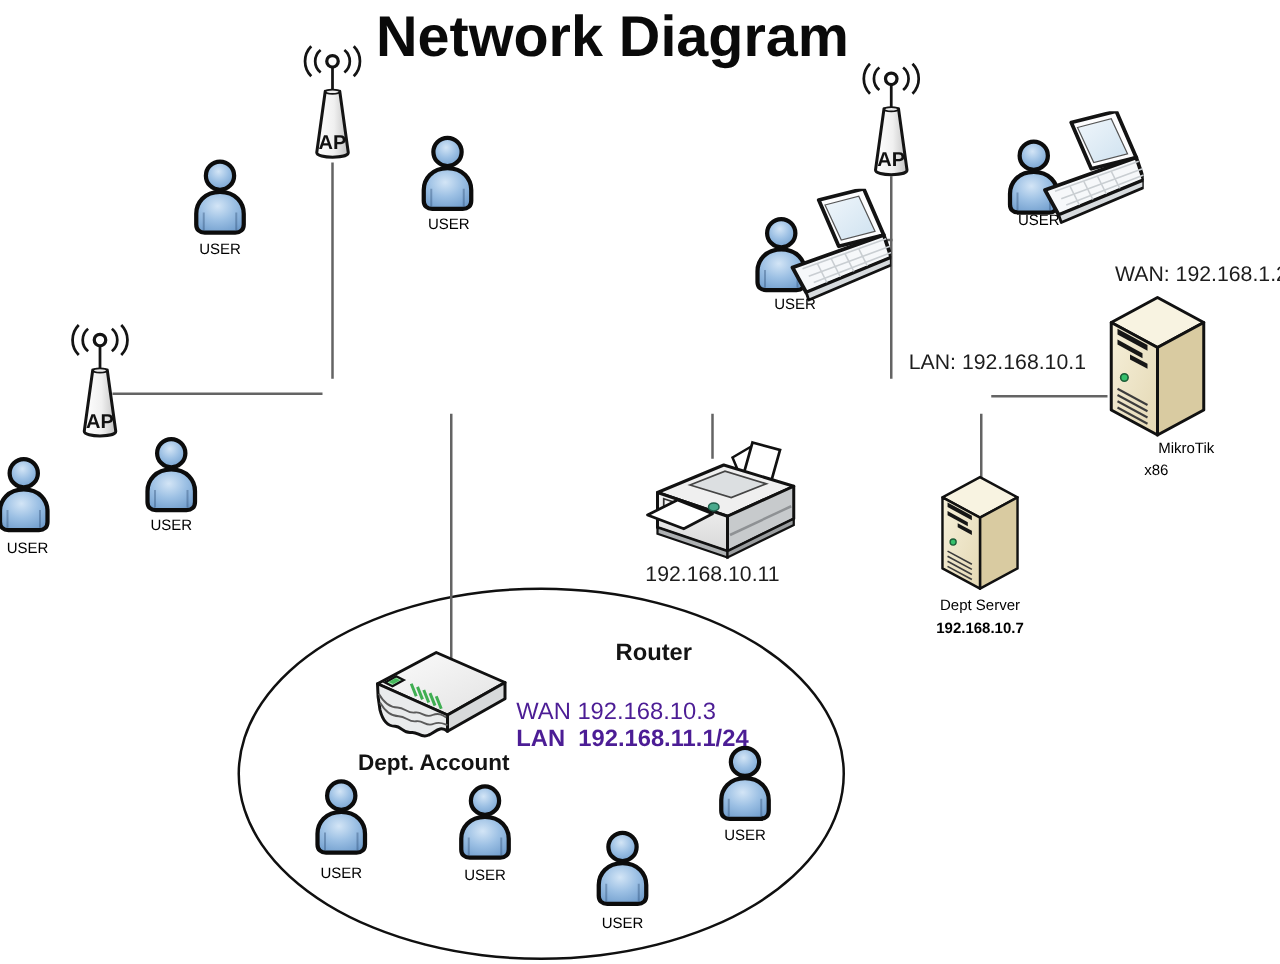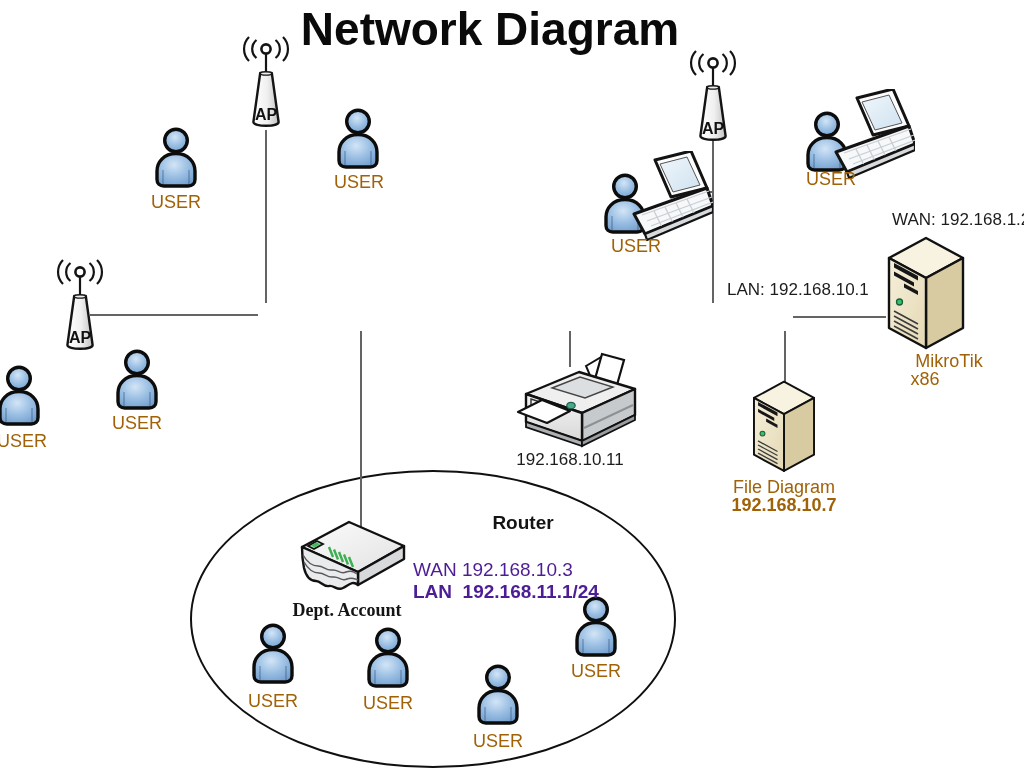--- a/index.html
+++ b/index.html
@@ -10,21 +10,21 @@
            font-size:46px; font-weight:bold; color:#0a0a0a; white-space:nowrap; }
   .cline { position:absolute; background:#646464; z-index:1; }
   .ellipse { position:absolute; left:190px; top:470px; width:482px; height:294px;
              border:2.2px solid #101010; border-radius:50%; z-index:0; }
   .switch { position:absolute; left:258px; top:303px; width:535px; height:28px;
             border:2px solid #0d0d0d; border-radius:15px; z-index:2; box-sizing:border-box;
             background:linear-gradient(#2f5f96 0%, #7aa3cc 18%, #d9e8f5 50%, #7fa9d0 80%, #3f6fa6 100%); }
   .switch-label { position:absolute; left:0; right:14px; top:0; text-align:center;
                   line-height:24px; font-size:16px; font-weight:bold; color:#101010; }
   .cap { position:absolute; right:2px; top:-1px; }
-  .lblc { position:absolute; transform:translateX(-50%); font-size:18px; color:#a16207;
+  .lblc { position:absolute; transform:translateX(-50%); font-size:12px; color:#000000;
           white-space:nowrap; z-index:3; }
   .lbll { position:absolute; font-size:17px; color:#1d1d1d; white-space:nowrap; z-index:3; }
   .bold { font-weight:bold; }
   .ap-label { position:absolute; transform:translateX(-50%); font-size:16px; font-weight:bold;
               color:#111; z-index:3; }
   .rt-head { position:absolute; transform:translateX(-50%); font-size:19px; font-weight:bold;
              color:#141414; white-space:nowrap; z-index:3; }
   .rt-line { position:absolute; font-size:19px; color:#4c1d95; white-space:pre; z-index:3;margin-top:24px; }
   svg.icon { position:absolute; z-index:2; overflow:visible; }
   .hidden-defs { position:absolute; width:0; height:0; overflow:hidden; }
@@ -196,35 +196,35 @@
   <span class="lblc" style="left:831px; top:169px;">USER</span>
 
   <svg class="icon" style="left:516px; top:352px;" width="146" height="100">
       <use href="#sym-printer"></use>
     </svg>
   <span class="lbll" style="left:570px; top:450px; transform:translateX(-50%);">192.168.10.11</span>
 
   <svg class="icon" style="left:744px; top:376px;" width="80" height="99">
       <use href="#sym-tower"></use>
     </svg>
-  <span class="lblc" style="left:784px; top:477px;">File Diagram</span>
+  <span class="lblc" style="left:784px; top:477px;">Dept Server</span>
   <span class="lblc bold" style="left:784px; top:495px;">192.168.10.7</span>
 
   <svg class="icon" style="left:884px; top:231px;" width="84" height="122">
       <use href="#sym-tower"></use>
     </svg>
   <span class="lbll" style="left:892px; top:210px;">WAN: 192.168.1.2</span>
   <span class="lbll" style="left:727px; top:280px;text-align:center;">LAN: 192.168.10.1</span>
   <span class="lblc" style="left:925px; top:351px;margin-left:24px;">MikroTik</span>
   <span class="lblc" style="left:925px; top:369px;">x86</span>
 
   <svg class="icon" style="left:296px; top:516px;" width="114" height="86">
       <use href="#sym-router"></use>
     </svg>
-  <span class="lblc bold" style="left:347px; top:600px; font-size:18px; color:#141414;font-family:Liberation Serif, serif;">Dept. Account</span>
+  <span class="lblc bold" style="left:347px; top:600px; font-size:18px; color:#141414;">Dept. Account</span>
   <span class="rt-head" style="left:523px; top:512px;">Router</span>
   <span class="rt-line" style="left:413px; top:535px;">WAN 192.168.10.3</span>
   <span class="rt-line bold" style="left:413px; top:557px;">LAN  192.168.11.1/24</span>
 
   <svg class="icon" style="left:246px; top:623px;" width="54" height="62">
       <use href="#sym-person"></use>
     </svg>
   <span class="lblc" style="left:273px; top:691px;">USER</span>
 
   <svg class="icon" style="left:361px; top:627px;" width="54" height="62">

